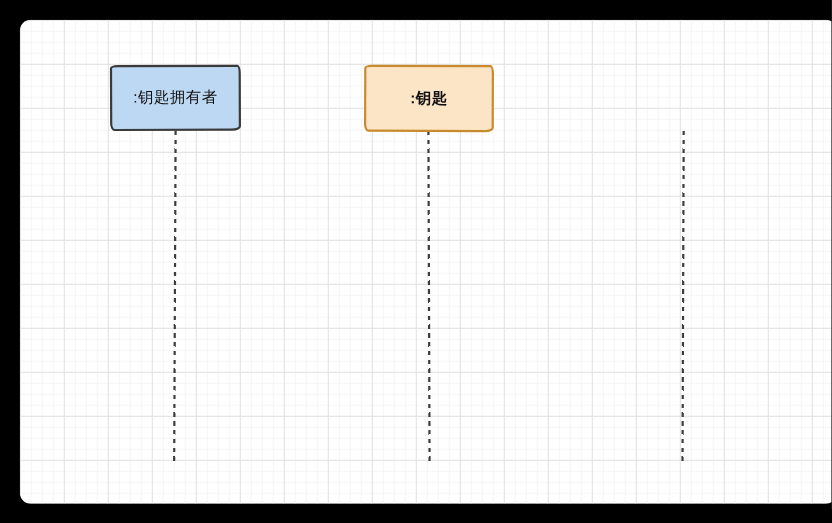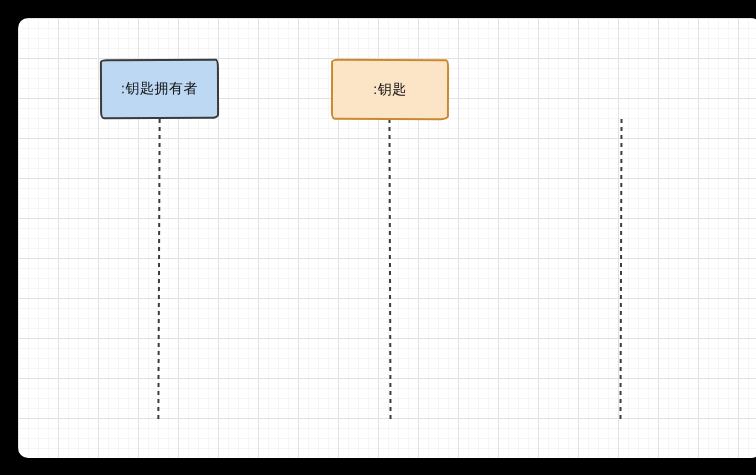--- a/index.html
+++ b/index.html
@@ -72,19 +72,19 @@
   <div class="canvas" style="background-color: rgb(255, 255, 255); padding-left: 23px; --grid-major: #e2e2e5; --grid-minor: #f5f5f7;">
 
     <div class="lifeline lifeline-0" style="--ll-color: #3d3d3d;"></div>
     <div class="lifeline lifeline-1" style="--ll-color: #3d3d3d;"></div>
     <div class="lifeline lifeline-2" style="--ll-color: #3d3d3d;"></div>
 
     <div class="actor actor-0" style="background: rgb(189, 216, 243); border-color: rgb(58, 58, 58); color: rgb(17, 17, 17);">
       <span>:钥匙拥有者</span>
     </div>
 
-    <div class="actor actor-1" style="background: rgb(252, 229, 199); border-color: rgb(201, 138, 45); color: rgb(17, 17, 17);">
+    <div class="actor actor-1" style="background: rgb(252, 229, 199); border-color: rgb(201, 138, 45); color: rgb(17, 17, 17); font-weight: bold;">
       <span>:钥匙</span>
     </div>
 
 
   </div>
 </div>
 
 </body></html>

